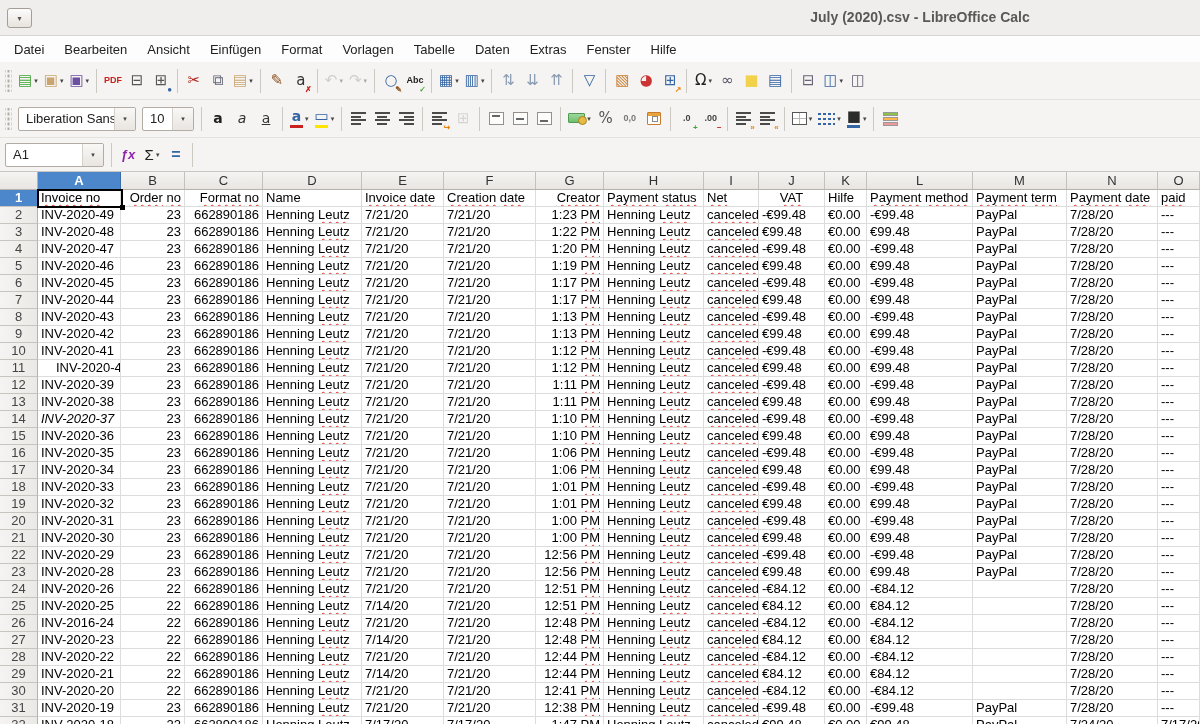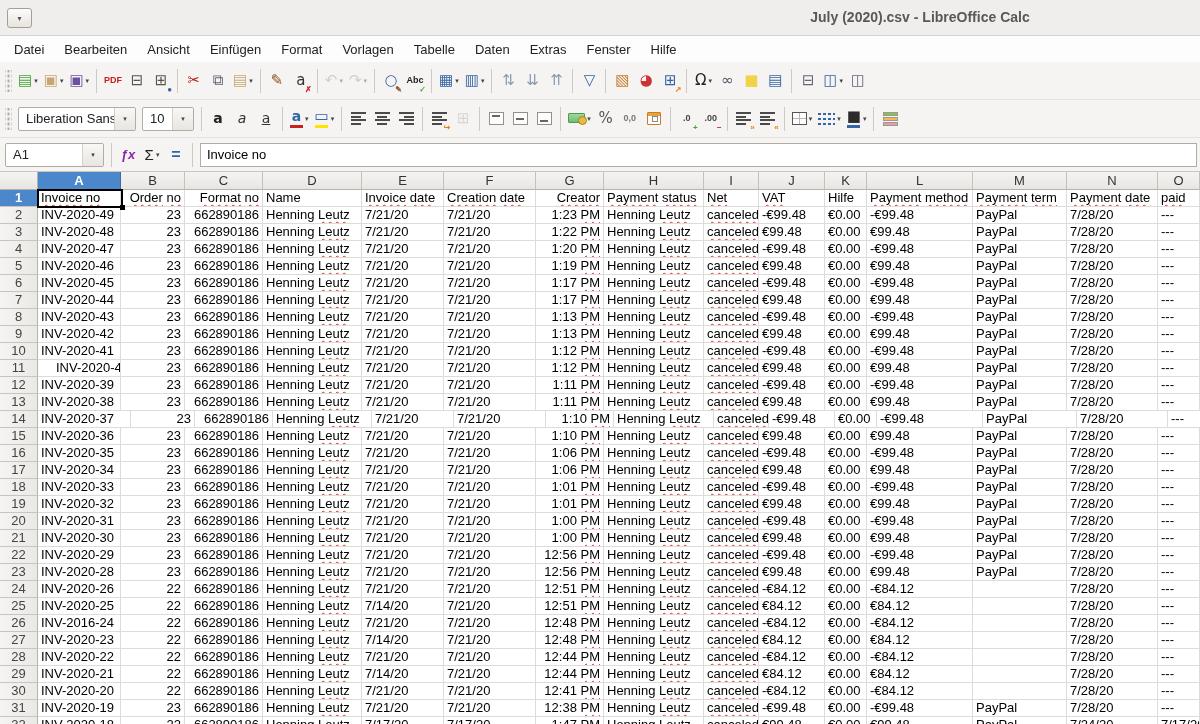--- a/index.html
+++ b/index.html
@@ -511,23 +511,20 @@
       </button>
       <button class="tbtn">
         <span class="sigma">Σ</span>
         <span class="arrow">▾</span>
       </button>
       <button class="tbtn">
         <span class="equals">=</span>
       </button>
     </span>
   <div class="sep"></div>
-  <div class="finput">
-    <span>Invoice no</span>
-  </div>
 </div>
 
 <div class="grid" id="grid">
     <div class="ghead">
       <div class="corner"></div>
       <div class="chdr sel" style="width: 83px;">A</div>
       <div class="chdr" style="width: 64px;">B</div>
       <div class="chdr" style="width: 78px;">C</div>
       <div class="chdr" style="width: 99px;">D</div>
       <div class="chdr" style="width: 82px;">E</div>
@@ -546,21 +543,21 @@
       <div class="rhdr sel">1</div>
       <div class="cell" style="width: 83px;"><span class="sp">Invoice</span> <span class="sp">no</span></div>
       <div class="cell r" style="width: 64px;"><span class="sp">Order</span> <span class="sp">no</span></div>
       <div class="cell r" style="width: 78px;"><span class="sp">Format</span> <span class="sp">no</span></div>
       <div class="cell" style="width: 99px;">Name</div>
       <div class="cell" style="width: 82px;"><span class="sp">Invoice</span> <span class="sp">date</span></div>
       <div class="cell" style="width: 92px;"><span class="sp">Creation</span> <span class="sp">date</span></div>
       <div class="cell r" style="width: 68px;"><span class="sp">Creator</span></div>
       <div class="cell" style="width: 100px;"><span class="sp">Payment</span> <span class="sp">status</span></div>
       <div class="cell" style="width: 55px;"><span class="sp">Net</span></div>
-      <div class="cell" style="width: 66px;"><span class="sp">VAT</span></div>
+      <div class="cell" style="width: 66px; text-align: center;"><span class="sp">VAT</span></div>
       <div class="cell" style="width: 42px;">Hilfe</div>
       <div class="cell" style="width: 106px;"><span class="sp">Payment</span> <span class="sp">method</span></div>
       <div class="cell" style="width: 94px;"><span class="sp">Payment</span> <span class="sp">term</span></div>
       <div class="cell" style="width: 91px;"><span class="sp">Payment</span> <span class="sp">date</span></div>
       <div class="cell" style="width: 42px;"><span class="sp">paid</span></div>
     </div>
     <div class="grow">
       <div class="rhdr">2</div>
       <div class="cell" style="width: 83px;">INV-2020-49</div>
       <div class="cell r" style="width: 64px;">23</div>
@@ -771,21 +768,21 @@
       <div class="cell" style="width: 55px;"><span class="sp">canceled</span></div>
       <div class="cell" style="width: 66px;">€99.48</div>
       <div class="cell" style="width: 42px;">€0.00</div>
       <div class="cell" style="width: 106px;">€99.48</div>
       <div class="cell" style="width: 94px;">PayPal</div>
       <div class="cell" style="width: 91px;">7/28/20</div>
       <div class="cell" style="width: 42px;">---</div>
     </div>
     <div class="grow">
       <div class="rhdr">14</div>
-      <div class="cell" style="width: 93px;">INV-2020-37</div>
+      <div class="cell" style="width: 83px; font-style: italic;">INV-2020-37</div>
       <div class="cell r" style="width: 64px;">23</div>
       <div class="cell r" style="width: 78px;">662890186</div>
       <div class="cell" style="width: 99px;">Henning <span class="sp">Leutz</span></div>
       <div class="cell" style="width: 82px;">7/21/20</div>
       <div class="cell" style="width: 92px;">7/21/20</div>
       <div class="cell r" style="width: 68px;">1:10 <span class="sp">PM</span></div>
       <div class="cell" style="width: 100px;">Henning <span class="sp">Leutz</span></div>
       <div class="cell" style="width: 55px;"><span class="sp">canceled</span></div>
       <div class="cell" style="width: 66px;">-€99.48</div>
       <div class="cell" style="width: 42px;">€0.00</div>

